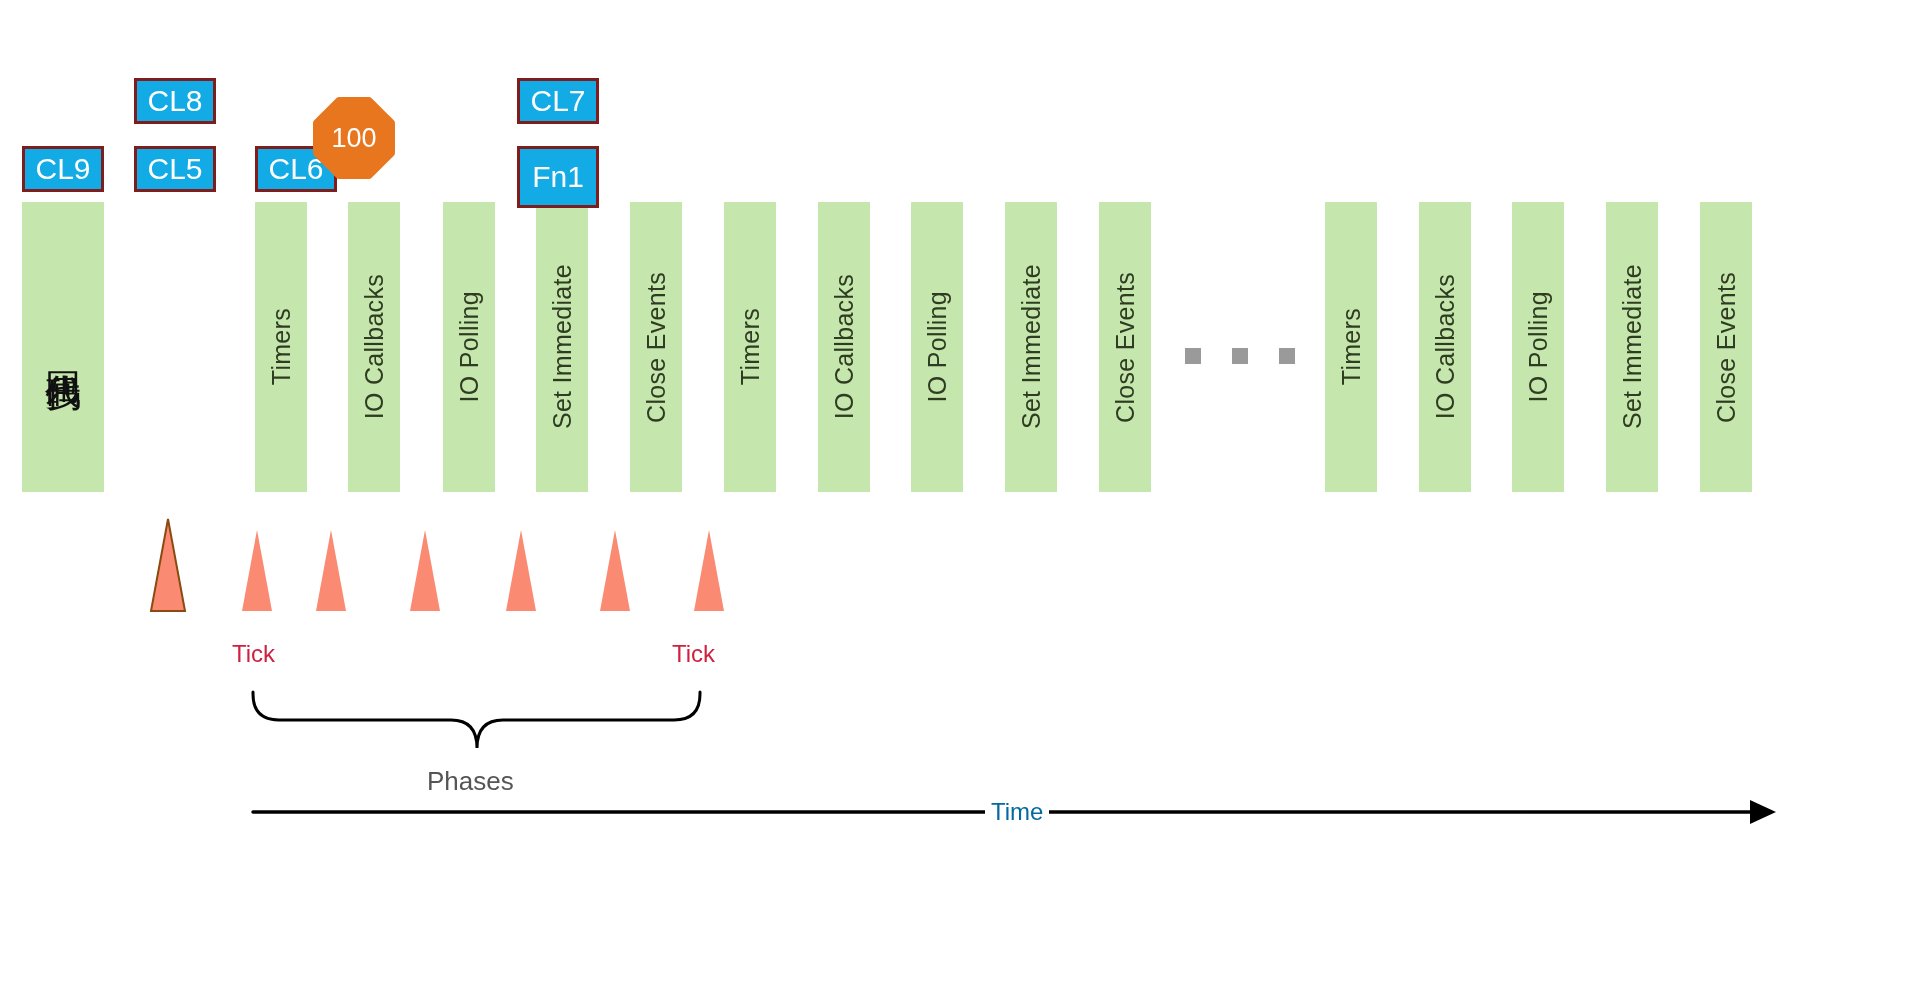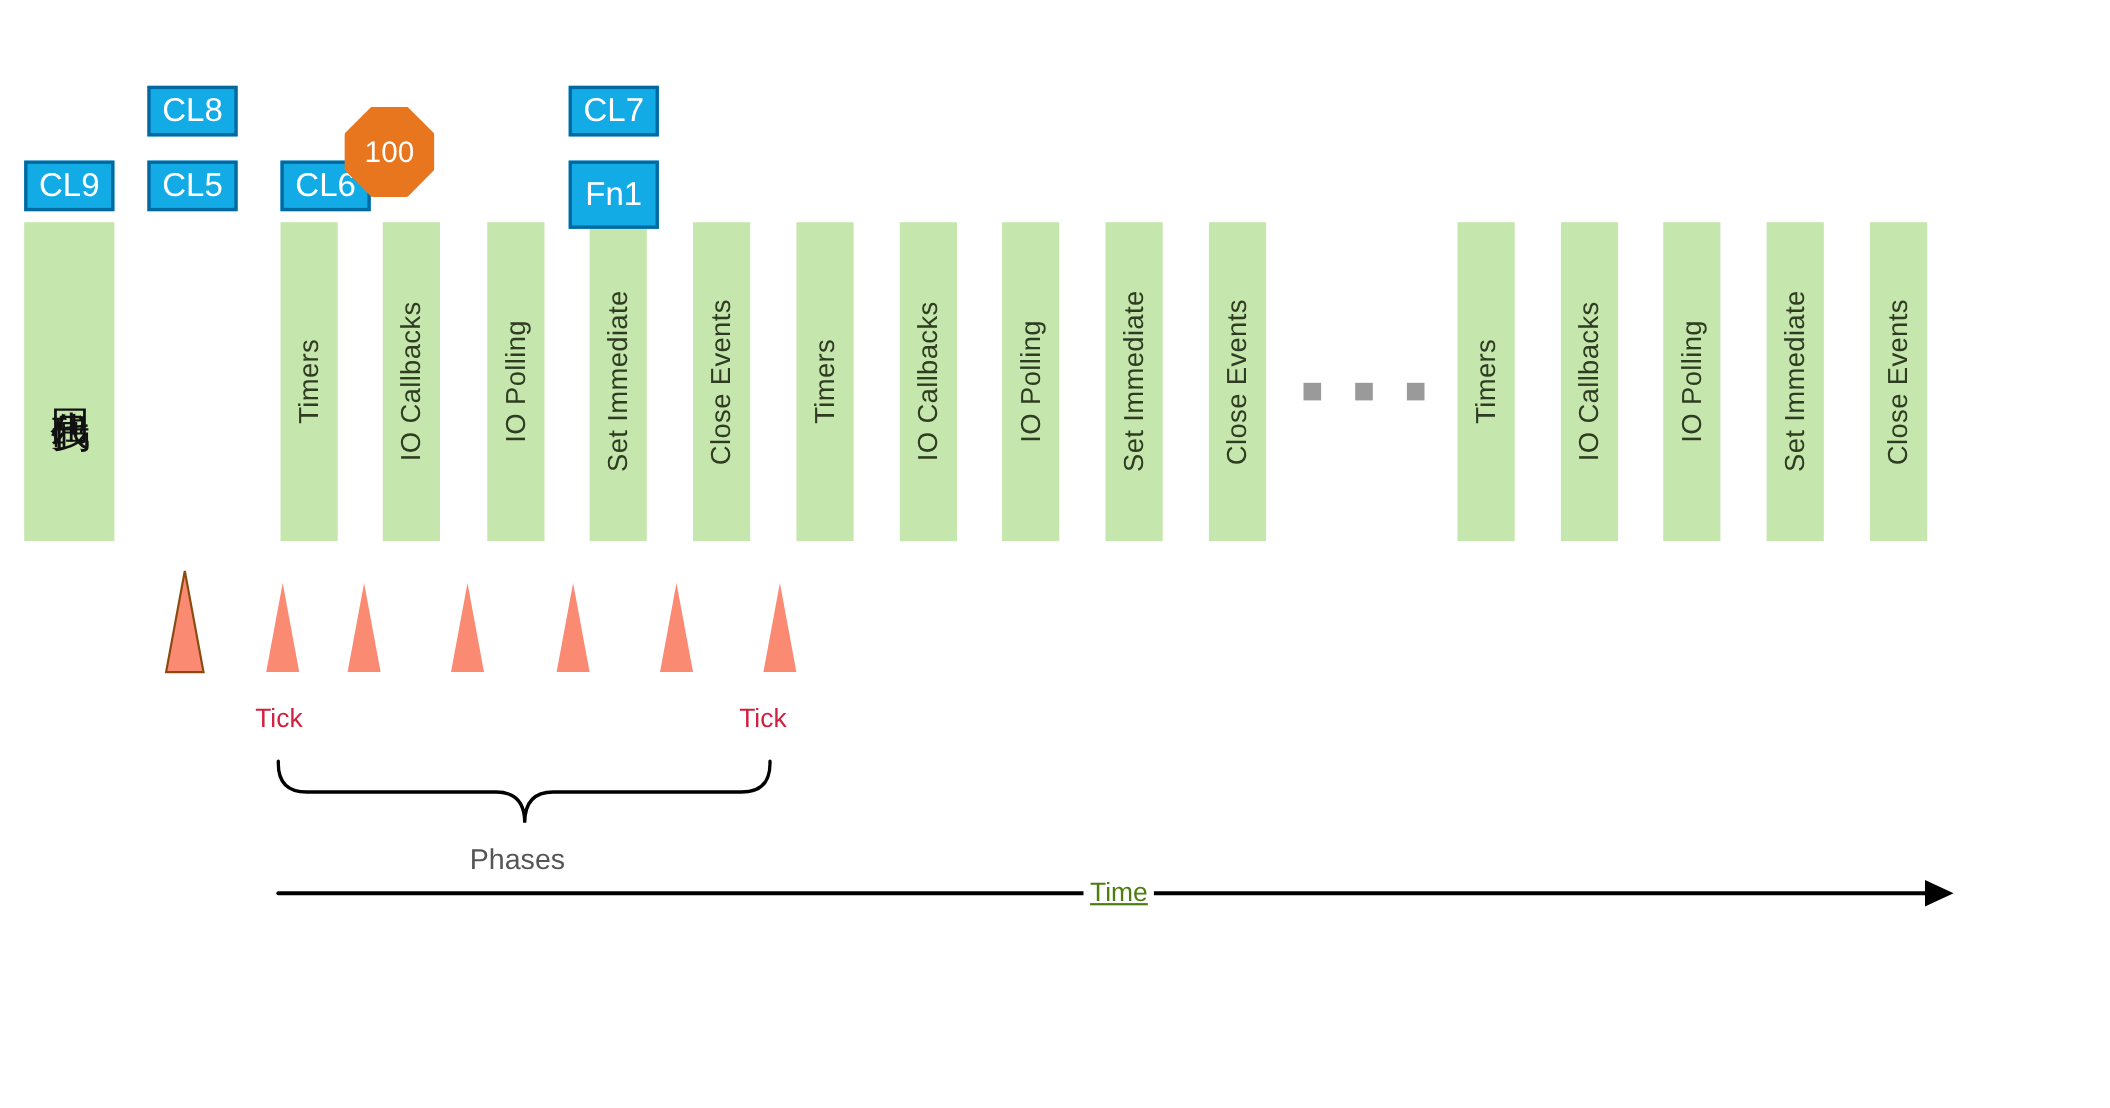--- a/index.html
+++ b/index.html
@@ -52,21 +52,21 @@
     line-height: 1.22;
     color: #111111;
     letter-spacing: 2px;
     font-family: "DejaVu Sans", "Liberation Sans", sans-serif;
   }
 
   
   .cl-box {
     position: absolute;
     background: #12abe5;
-    border: 3px solid #0369a1;
+    border: 3px solid #7f1d1d;
     box-sizing: border-box;
     display: flex;
     align-items: center;
     justify-content: center;
     color: #ffffff;
     font-size: 30px;
     font-family: "Liberation Sans", "DejaVu Sans", sans-serif;
   }
 
   
@@ -110,27 +110,26 @@
     position: absolute;
     color: #555555;
     font-size: 26px;
     white-space: nowrap;
     font-family: "Liberation Sans", "DejaVu Sans", sans-serif;
   }
 
   
   .time-label {
     position: absolute;
-    color: #4d7c0f;
+    color: #0369a1;
     font-size: 24px;
     background: #ffffff;
     padding: 0 6px;
     white-space: nowrap;
     font-family: "Liberation Sans", "DejaVu Sans", sans-serif;
-    text-decoration: underline;
   }
 
   
   .watermark {
     position: absolute;
     text-align: right;
     color: #a8a8a8;
     font-family: "DejaVu Sans", "Liberation Sans", sans-serif;
     user-select: none;
   }

